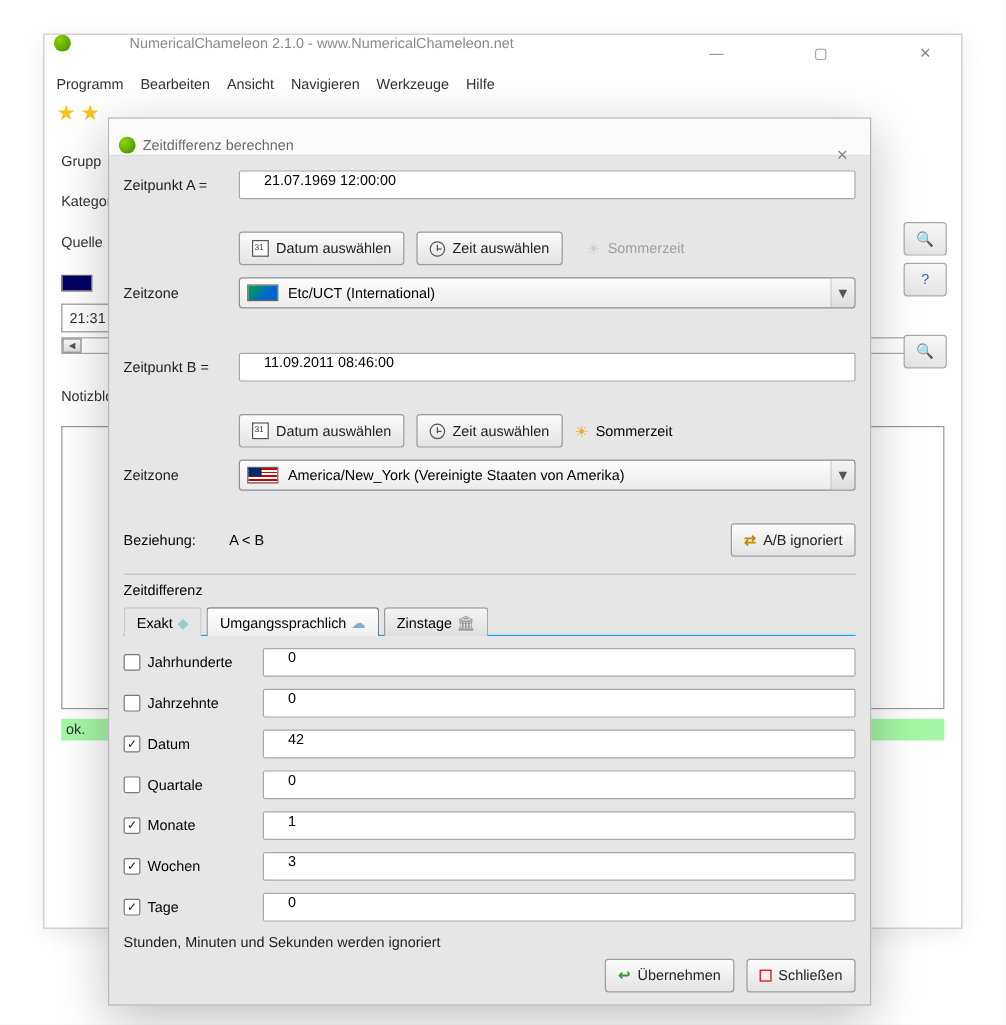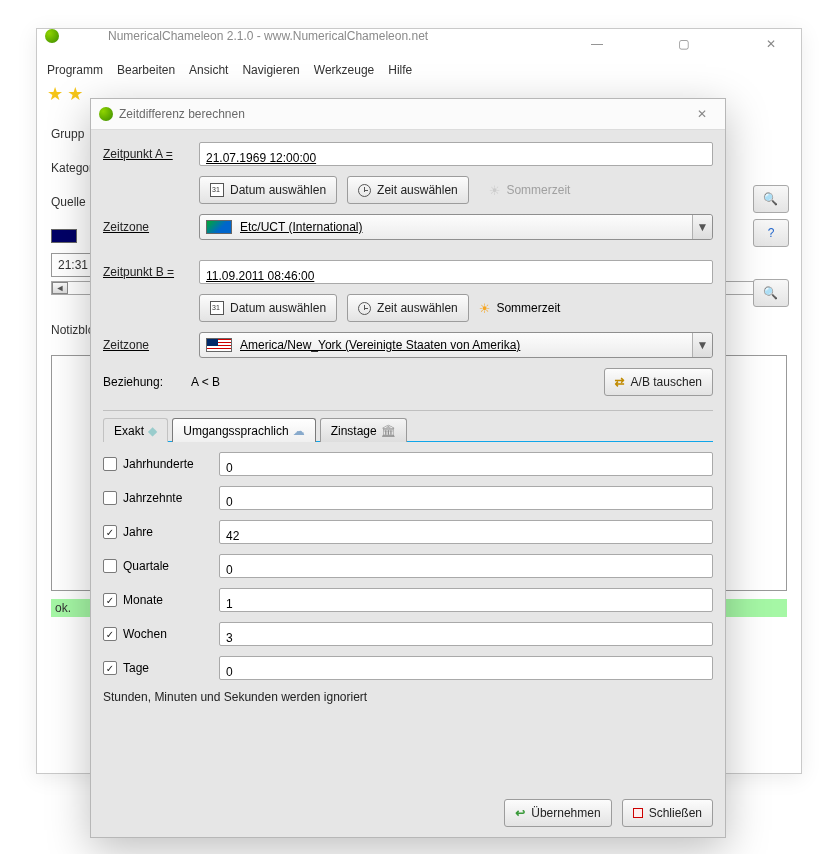--- a/index.html
+++ b/index.html
@@ -23,28 +23,28 @@
 .scroll-area { border: 1px solid #aaa; background: #fff; margin-top: 4px; height: 14px; position: relative; }
 .scroll-btn { width: 16px; height: 12px; border: 1px solid #888; background: linear-gradient(#fafafa,#dcdcdc); position: absolute; top: 0; text-align: center; font-size: 9px; color: #555; }
 .scroll-btn.left { left: 0; } .scroll-btn.right { right: 0; }
 .big-box { border: 1px solid #999; height: 236px; margin-top: 8px; background: #fff; }
 .status { background: #a5f7a5; height: 18px; margin-top: 8px; padding: 0 4px; display: flex; align-items: center; }
 .side-btns { position: absolute; right: 12px; top: 156px; display: flex; flex-direction: column; gap: 6px; }
 .tool-btn { width: 36px; height: 28px; border: 1px solid #a9a9a9; border-radius: 3px; background: linear-gradient(#f8f8f8,#e4e4e4); display: flex; align-items: center; justify-content: center; color: #555; }
 
 
 .dialog { position: absolute; left: 90px; top: 98px; width: 636px; height: 740px; border: 1px solid #b7b7b7; background: #e6e6e6; box-shadow: 0 12px 40px rgba(0,0,0,0.25); }
-.dlg-title { height: 28px; display: flex; align-items: center; padding: 15px 8px; color: #6a6a6a; background: #fbfbfb; border-bottom: 1px solid #dcdcdc; }
+.dlg-title { height: 28px; display: flex; padding: 15px 8px; color: #6a6a6a; background: #fbfbfb; border-bottom: 1px solid #dcdcdc; }
 .dlg-title .app-icon { width: 14px; height: 14px; border-radius: 50%; background: radial-gradient(circle at 30% 30%, #8fd400, #3a8a00); margin-right: 6px; }
 .dlg-title .title { flex: 1; }
 .dlg-body { padding: 12px; }
 
-.fld-row { display: flex; align-items: center; margin-bottom: 10px; gap: 8px; text-decoration: underline; }
+.fld-row { display: flex; align-items: center; margin-bottom: 27px; gap: 8px; }
 .fld-label { width: 88px; color: #222; }
-.text-input { flex: 1; height: 24px; background: #fff; border: 1px solid #a9a9a9; border-radius: 2px; padding: 0 6px; display: flex; align-items: flex-end; }
+.text-input { flex: 1; height: 24px; background: #fff; border: 1px solid #a9a9a9; border-radius: 2px; padding: 0 20px; display: flex; align-items: flex-start; }
 .btn { height: 28px; border: 1px solid #9c9c9c; border-radius: 3px; background: linear-gradient(#fcfcfc,#e3e3e3); padding: 0 10px; display: inline-flex; align-items: center; gap: 6px; color: #222; cursor: pointer; }
 .btn.disabled { color: #a0a0a0; border-color: #c8c8c8; }
 .subrow { display: flex; gap: 10px; margin-left: 96px; margin-bottom: 10px; align-items: center; }
 .combo { flex: 1; height: 26px; border: 1px solid #8f8f8f; border-radius: 3px; background: linear-gradient(#fdfdfd,#ececec); display: flex; align-items: center; padding: 5px 6px; gap: 8px; position: relative; }
 .combo .arrow { position: absolute; right: 0; top: 0; bottom: 0; width: 20px; border-left: 1px solid #b0b0b0; display: flex; align-items: center; justify-content: center; color: #555; background: linear-gradient(#f5f5f5,#ddd); border-radius: 0 3px 3px 0; }
 .flag-intl { width: 26px; height: 14px; background: linear-gradient(135deg,#0a3,#06c 60%); border: 1px solid #666; }
 .flag-us { width: 26px; height: 14px; background: repeating-linear-gradient(180deg,#c00 0 1.5px,#fff 1.5px 3px); border: 1px solid #666; position: relative; }
 .flag-us::before { content:""; position:absolute; left:0; top:0; width: 11px; height: 7px; background:#002868; }
 .rel-row { display: flex; align-items: center; margin-top: 10px; }
 .rel-row .lab { width: 88px; }
@@ -199,25 +199,26 @@
         <span>America/New_York (Vereinigte Staaten von Amerika)</span>
         <span class="arrow">▼</span>
       </div>
     </div>
 
     <div class="rel-row">
       <span class="lab">Beziehung:</span>
       <span>A &lt; B</span>
       <div class="btn swap">
           <span class="icon-swap">⇄</span>
-          <span>A/B tauschen</span>
+          <span>A/B ignoriert</span>
         </div>
     </div>
 
     <div class="divider"></div>
+    <div>Zeitdifferenz</div>
 
     <div class="tabs">
       <div class="tab first">
           <span>Exakt</span>
           <span style="color:#9cc">◆</span>
         </div>
       <div class="tab active">
           <span>Umgangssprachlich</span>
           <span style="color:#8ac">☁</span>
         </div>
@@ -242,21 +243,21 @@
             <span class="chk"></span>
             <span>Jahrzehnte</span>
           </div>
           <div class="text-input">
             <span>0</span>
           </div>
         </div>
         <div class="grid-row">
           <div class="chk-col">
             <span class="chk">✓</span>
-            <span>Jahre</span>
+            <span>Datum</span>
           </div>
           <div class="text-input">
             <span>42</span>
           </div>
         </div>
         <div class="grid-row">
           <div class="chk-col">
             <span class="chk"></span>
             <span>Quartale</span>
           </div>

